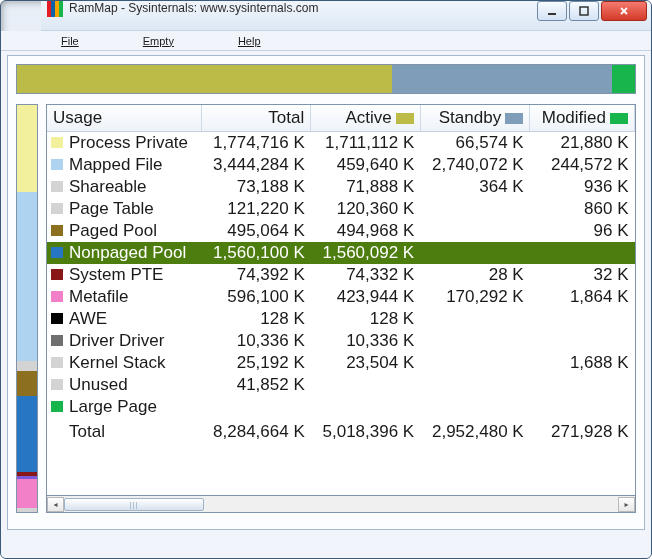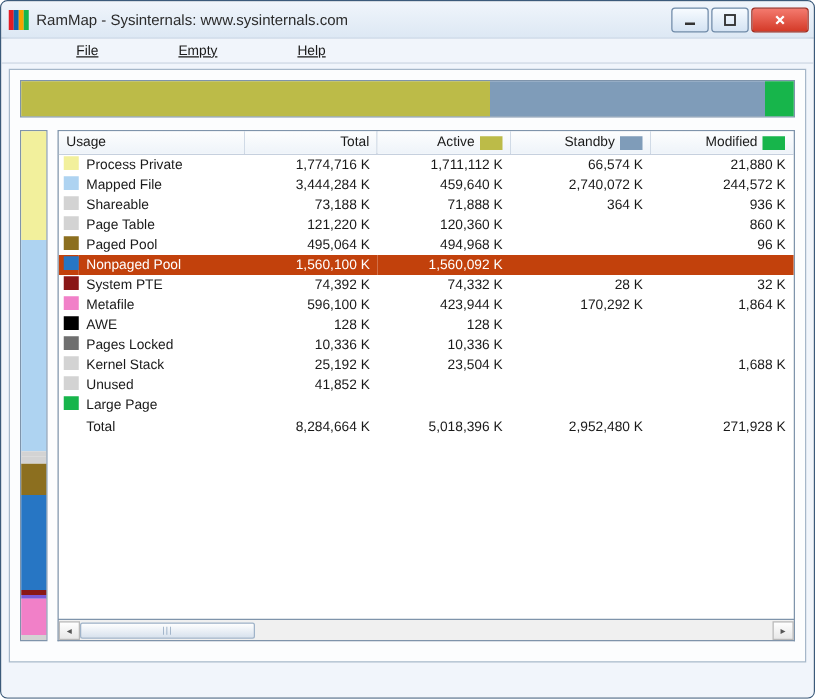--- a/index.html
+++ b/index.html
@@ -1,21 +1,21 @@
 <!DOCTYPE html>
 <html><head>
 <meta charset="utf-8">
 <style>
 * { box-sizing: border-box; margin: 0; padding: 0; }
 body { font-family: "Segoe UI", Tahoma, sans-serif; font-size: 11px; background: transparent; width: 652px; height: 559px; overflow: hidden; }
 
 .window { width: 652px; height: 559px; background: linear-gradient(#e8eff7, #dde6f0); border: 1px solid #3b5a7a; border-radius: 6px; box-shadow: 0 0 8px rgba(0,0,0,.4) inset, 0 0 0 1px rgba(255,255,255,.3) inset; overflow: hidden; }
 
 
-.titlebar { height: 30px; display: flex; align-items: center; padding: 0 6px; background: linear-gradient(#f0f5fb, #dde8f4); border-bottom: 1px solid #c6d3e3; }
+.titlebar { height: 30px; display: flex; align-items: flex-start; padding: 0 6px; background: linear-gradient(#f0f5fb, #dde8f4); border-bottom: 1px solid #c6d3e3; margin-left: 40px; }
 .titlebar .logo { width: 16px; height: 16px; margin-right: 6px; display: inline-flex; }
 .titlebar .logo span { width: 4px; height: 16px; }
 .lg1{background:#e31b23;} .lg2{background:#0f62a5;} .lg3{background:#f5a300;} .lg4{background:#17b54b;}
 .titlebar .title { color: #2b2b2b; font-size: 12px; flex: 1; }
 .win-btns { display: flex; gap: 2px; margin-right: -2px; }
 .win-btn { width: 30px; height: 20px; border: 1px solid #6f8aa8; border-radius: 3px; background: linear-gradient(#f7fbff,#d4e3f3); display:flex;align-items:center;justify-content:center;font-size:10px;color:#2b2b2b;}
 .win-btn.close { width: 46px; background: linear-gradient(#f47a6e,#d43a28); color:#fff; border-color:#a02a1c;}
 .win-btn svg{width:12px;height:12px;}
 
 
@@ -38,29 +38,29 @@
 .hb1{background:#bcbb48;} .hb2{background:#7f9cb9;} .hb3{background:#17b54b;}
 
 
 .split { display:flex; margin-top:10px; height:calc(100% - 48px);}
 .vbar { width:22px; border:1px solid #7f94ab; margin-right:8px; display:flex; flex-direction:column;}
 .vbar div{width:100%;}
 .vc0{background:#f2f09c;} .vc1{background:#aed3f1;} .vc2{background:#d3d3d3;} .vc3{background:#8c6f1f;} .vc5{background:#2776c4;} .vc6{background:#8a1717;} .vc7{background:#7b59d9;} .vc8{background:#f180c8;}
 
 .list-wrap { flex:1; display:flex; flex-direction:column; }
 .list { flex:1; border:1px solid #7f94ab; background:#fff; overflow:hidden;}
-.list table { width:100%; border-collapse:collapse; font-size:11px; color:#1a1a1a;}
+.list table { width:100%; border-collapse:collapse; font-size:17px; color:#1a1a1a;}
 .list th { text-align:left; font-weight:normal; background:linear-gradient(#fdfefe,#eef3f9); border-right:1px solid #d0dae6; border-bottom:1px solid #c6d0de; padding:3px 6px; position:relative;}
 .list th.num{text-align:right;}
 .list th .swatch{display:inline-block;width:18px;height:11px;margin-left:4px;vertical-align:middle;}
 .list td { padding:1px 6px; white-space:nowrap;}
 .list td.num{text-align:right;}
 .list td.sw{width:14px;padding:1px 0 1px 4px;}
 .list td.sw span{display:inline-block;width:12px;height:11px;}
-.list tr.sel td{background:#c2410c;color:#fff;}
+.list tr.sel td{background:#4d7c0f;color:#fff;}
 .list tr.total td{padding-top:4px;}
 
 .scrollbar { height:17px; border:1px solid #7f94ab; border-top:none; background:#f0f0f0; display:flex; align-items:center;}
 .sb-btn{width:17px;height:15px;border:1px solid #b9b9b9;background:linear-gradient(#fefefe,#e8e8e8);display:flex;align-items:center;justify-content:center;font-size:8px;color:#555;}
 .sb-track{flex:1;height:15px;position:relative;}
 .sb-thumb{position:absolute;left:0;width:140px;height:13px;top:1px;background:linear-gradient(#fefefe,#d8e2ee);border:1px solid #9fb3c9;border-radius:2px;display:flex;align-items:center;justify-content:center;color:#8aa2bc;font-size:7px;letter-spacing:1px;}
 </style>
 </head>
 <body>
 
@@ -201,21 +201,21 @@
                   <tr>
                     <td class="sw"><span style="background:#000000"></span></td>
                     <td>AWE</td>
                     <td class="num">128 K</td>
                     <td class="num">128 K</td>
                     <td class="num"></td>
                     <td class="num"></td>
                   </tr>
                   <tr>
                     <td class="sw"><span style="background:#6f6f6f"></span></td>
-                    <td>Pages Locked</td>
+                    <td>Driver Driver</td>
                     <td class="num">10,336 K</td>
                     <td class="num">10,336 K</td>
                     <td class="num"></td>
                     <td class="num"></td>
                   </tr>
                   <tr>
                     <td class="sw"><span style="background:#d3d3d3"></span></td>
                     <td>Kernel Stack</td>
                     <td class="num">25,192 K</td>
                     <td class="num">23,504 K</td>

